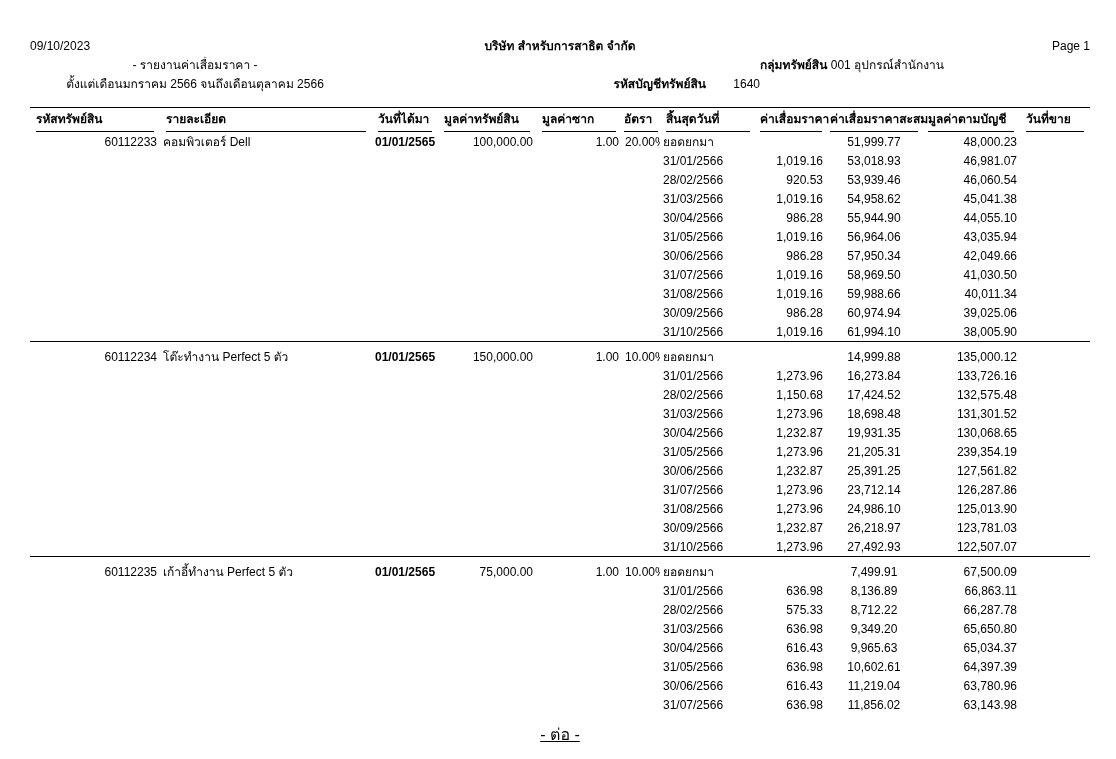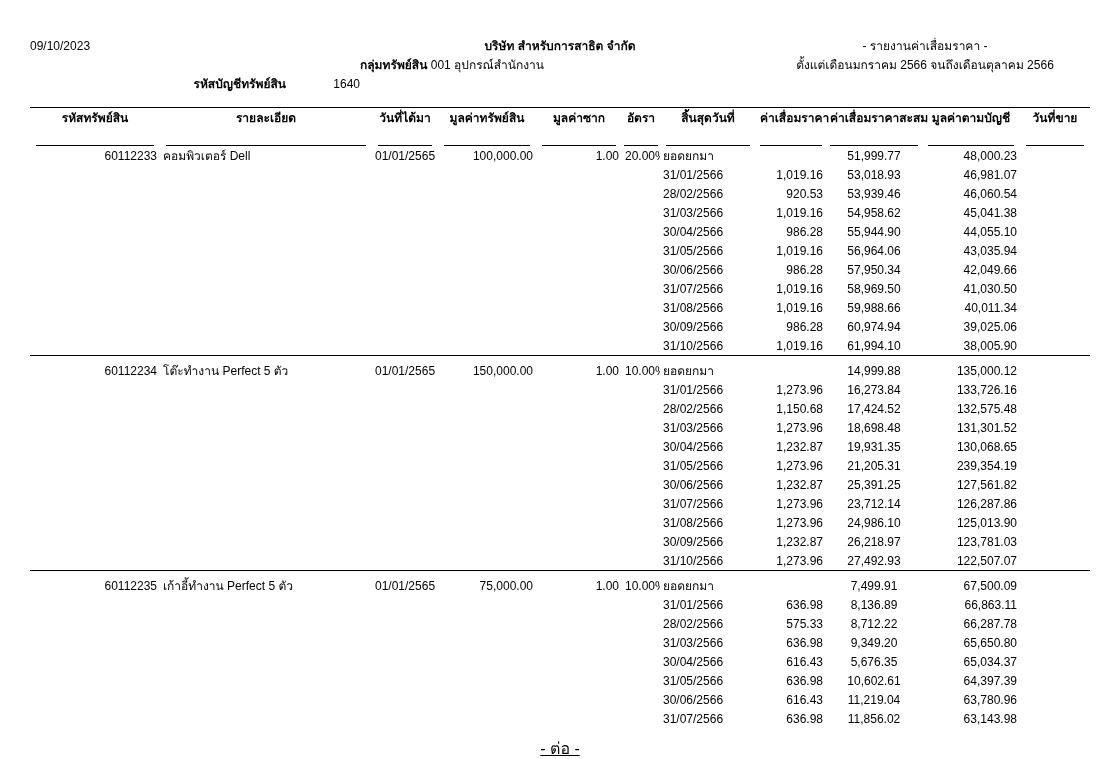--- a/index.html
+++ b/index.html
@@ -11,21 +11,21 @@
     color:#000;
     box-sizing:border-box;
     padding:37px 26px 0 30px;
     overflow:hidden;
   }
   .hdr{display:grid;grid-template-columns:330px 1fr 330px;line-height:19px;font-size:12px;}
   .hdr .l{text-align:left;}
   .hdr .c{text-align:center;}
   .hdr .r{text-align:right;}
   .b{font-weight:bold;}
-  .acct{display:flex;justify-content:flex-end;gap:40px;}
+  .acct{display:flex;justify-content:flex-end;gap:20px;}
   .acct .val{min-width:34px;text-align:right;}
   .grp .lbl{font-weight:bold;}
 
   table.rep{
     width:1060px;
     margin-top:13px;
     border-collapse:separate;
     border-spacing:0;
     table-layout:fixed;
     border-top:1px solid #000;
@@ -33,35 +33,35 @@
   table.rep th{
     height:24px;
     padding:0 6px;
     font-size:12px;
     font-weight:bold;
     vertical-align:bottom;
     white-space:nowrap;
   }
   table.rep th .hl{
     display:block;
-    text-align:center;
+    text-align:left;
     border-bottom:1px solid #000;
-    padding-bottom:18px;
+    padding-bottom:3px;
   }
   table.rep td{
     height:19px;
     padding:0 3px;
     font-size:12px;
     white-space:nowrap;
     overflow:hidden;
     vertical-align:middle;
   }
   td.c0{text-align:right;padding-left:4px;margin-top:32px;}
   td.c1{text-align:left;}
-  td.c2{text-align:right;}
+  td.c2{text-align:right;font-weight:bold;}
   td.c3{text-align:right;}
   td.c4{text-align:right;}
   td.c5{text-align:right;padding-right:2px;}
   td.c6{text-align:left;padding-left:5px;}
   td.c7{text-align:right;}
   td.c8{text-align:center;}
   td.c9{text-align:right;}
   td.c10{text-align:center;}
   tr.sep td{height:5px;padding:0;border-top:1px solid #000;}
   .footer{
@@ -73,20 +73,21 @@
   }
 </style>
 </head>
 <body>
 
 <div class="page">
 
   <div class="hdr">
     <div class="l">09/10/2023</div>
     <div class="c b">บริษัท สำหรับการสาธิต จำกัด</div>
+    <div class="r">Page 1</div>
 
     <div class="c">- รายงานค่าเสื่อมราคา -</div>
     <div class="r"></div>
 
     <div class="l grp">
       <span class="lbl">กลุ่มทรัพย์สิน</span>
       <span>001 อุปกรณ์สำนักงาน</span>
     </div>
     <div class="c">ตั้งแต่เดือนมกราคม 2566 จนถึงเดือนตุลาคม 2566</div>
     <div class="r acct">
@@ -493,21 +494,21 @@
         </tr>
         <tr>
           <td class="c0"></td>
           <td class="c1"></td>
           <td class="c2"></td>
           <td class="c3"></td>
           <td class="c4"></td>
           <td class="c5"></td>
           <td class="c6">30/04/2566</td>
           <td class="c7">616.43</td>
-          <td class="c8">5,676.35</td>
+          <td class="c8">9,965.63</td>
           <td class="c9">65,034.37</td>
           <td class="c10"></td>
         </tr>
         <tr>
           <td class="c0"></td>
           <td class="c1"></td>
           <td class="c2"></td>
           <td class="c3"></td>
           <td class="c4"></td>
           <td class="c5"></td>

